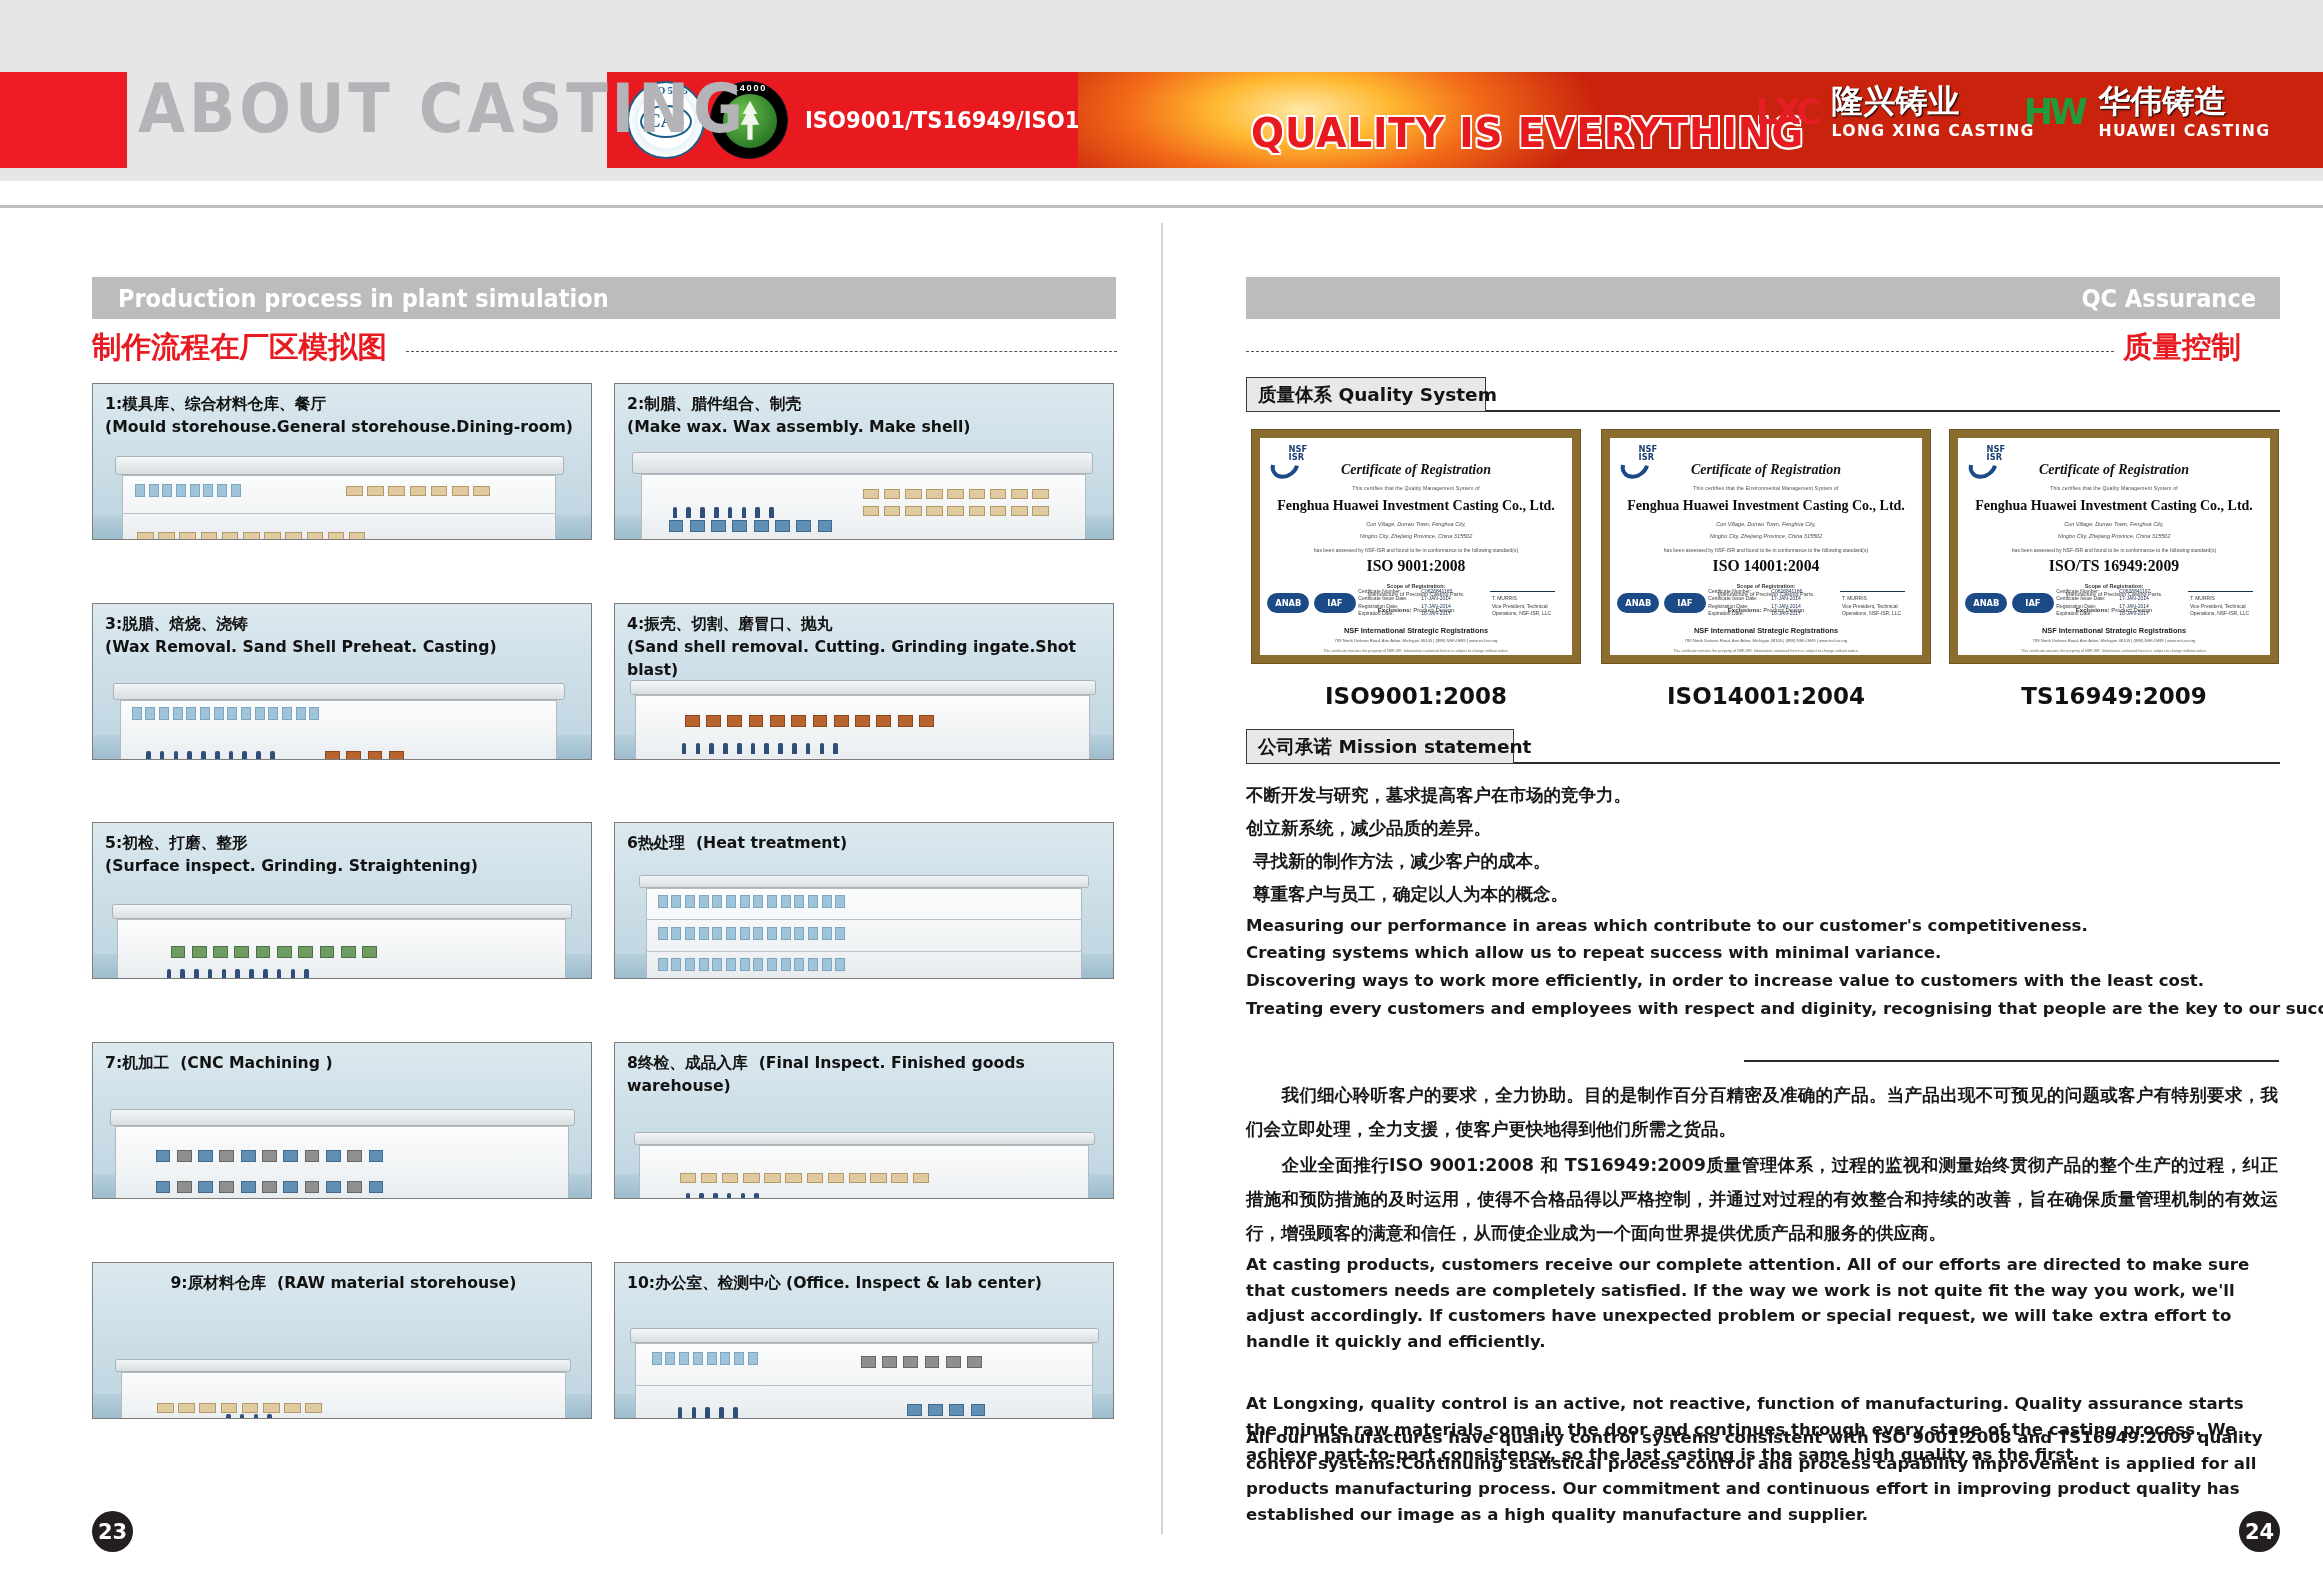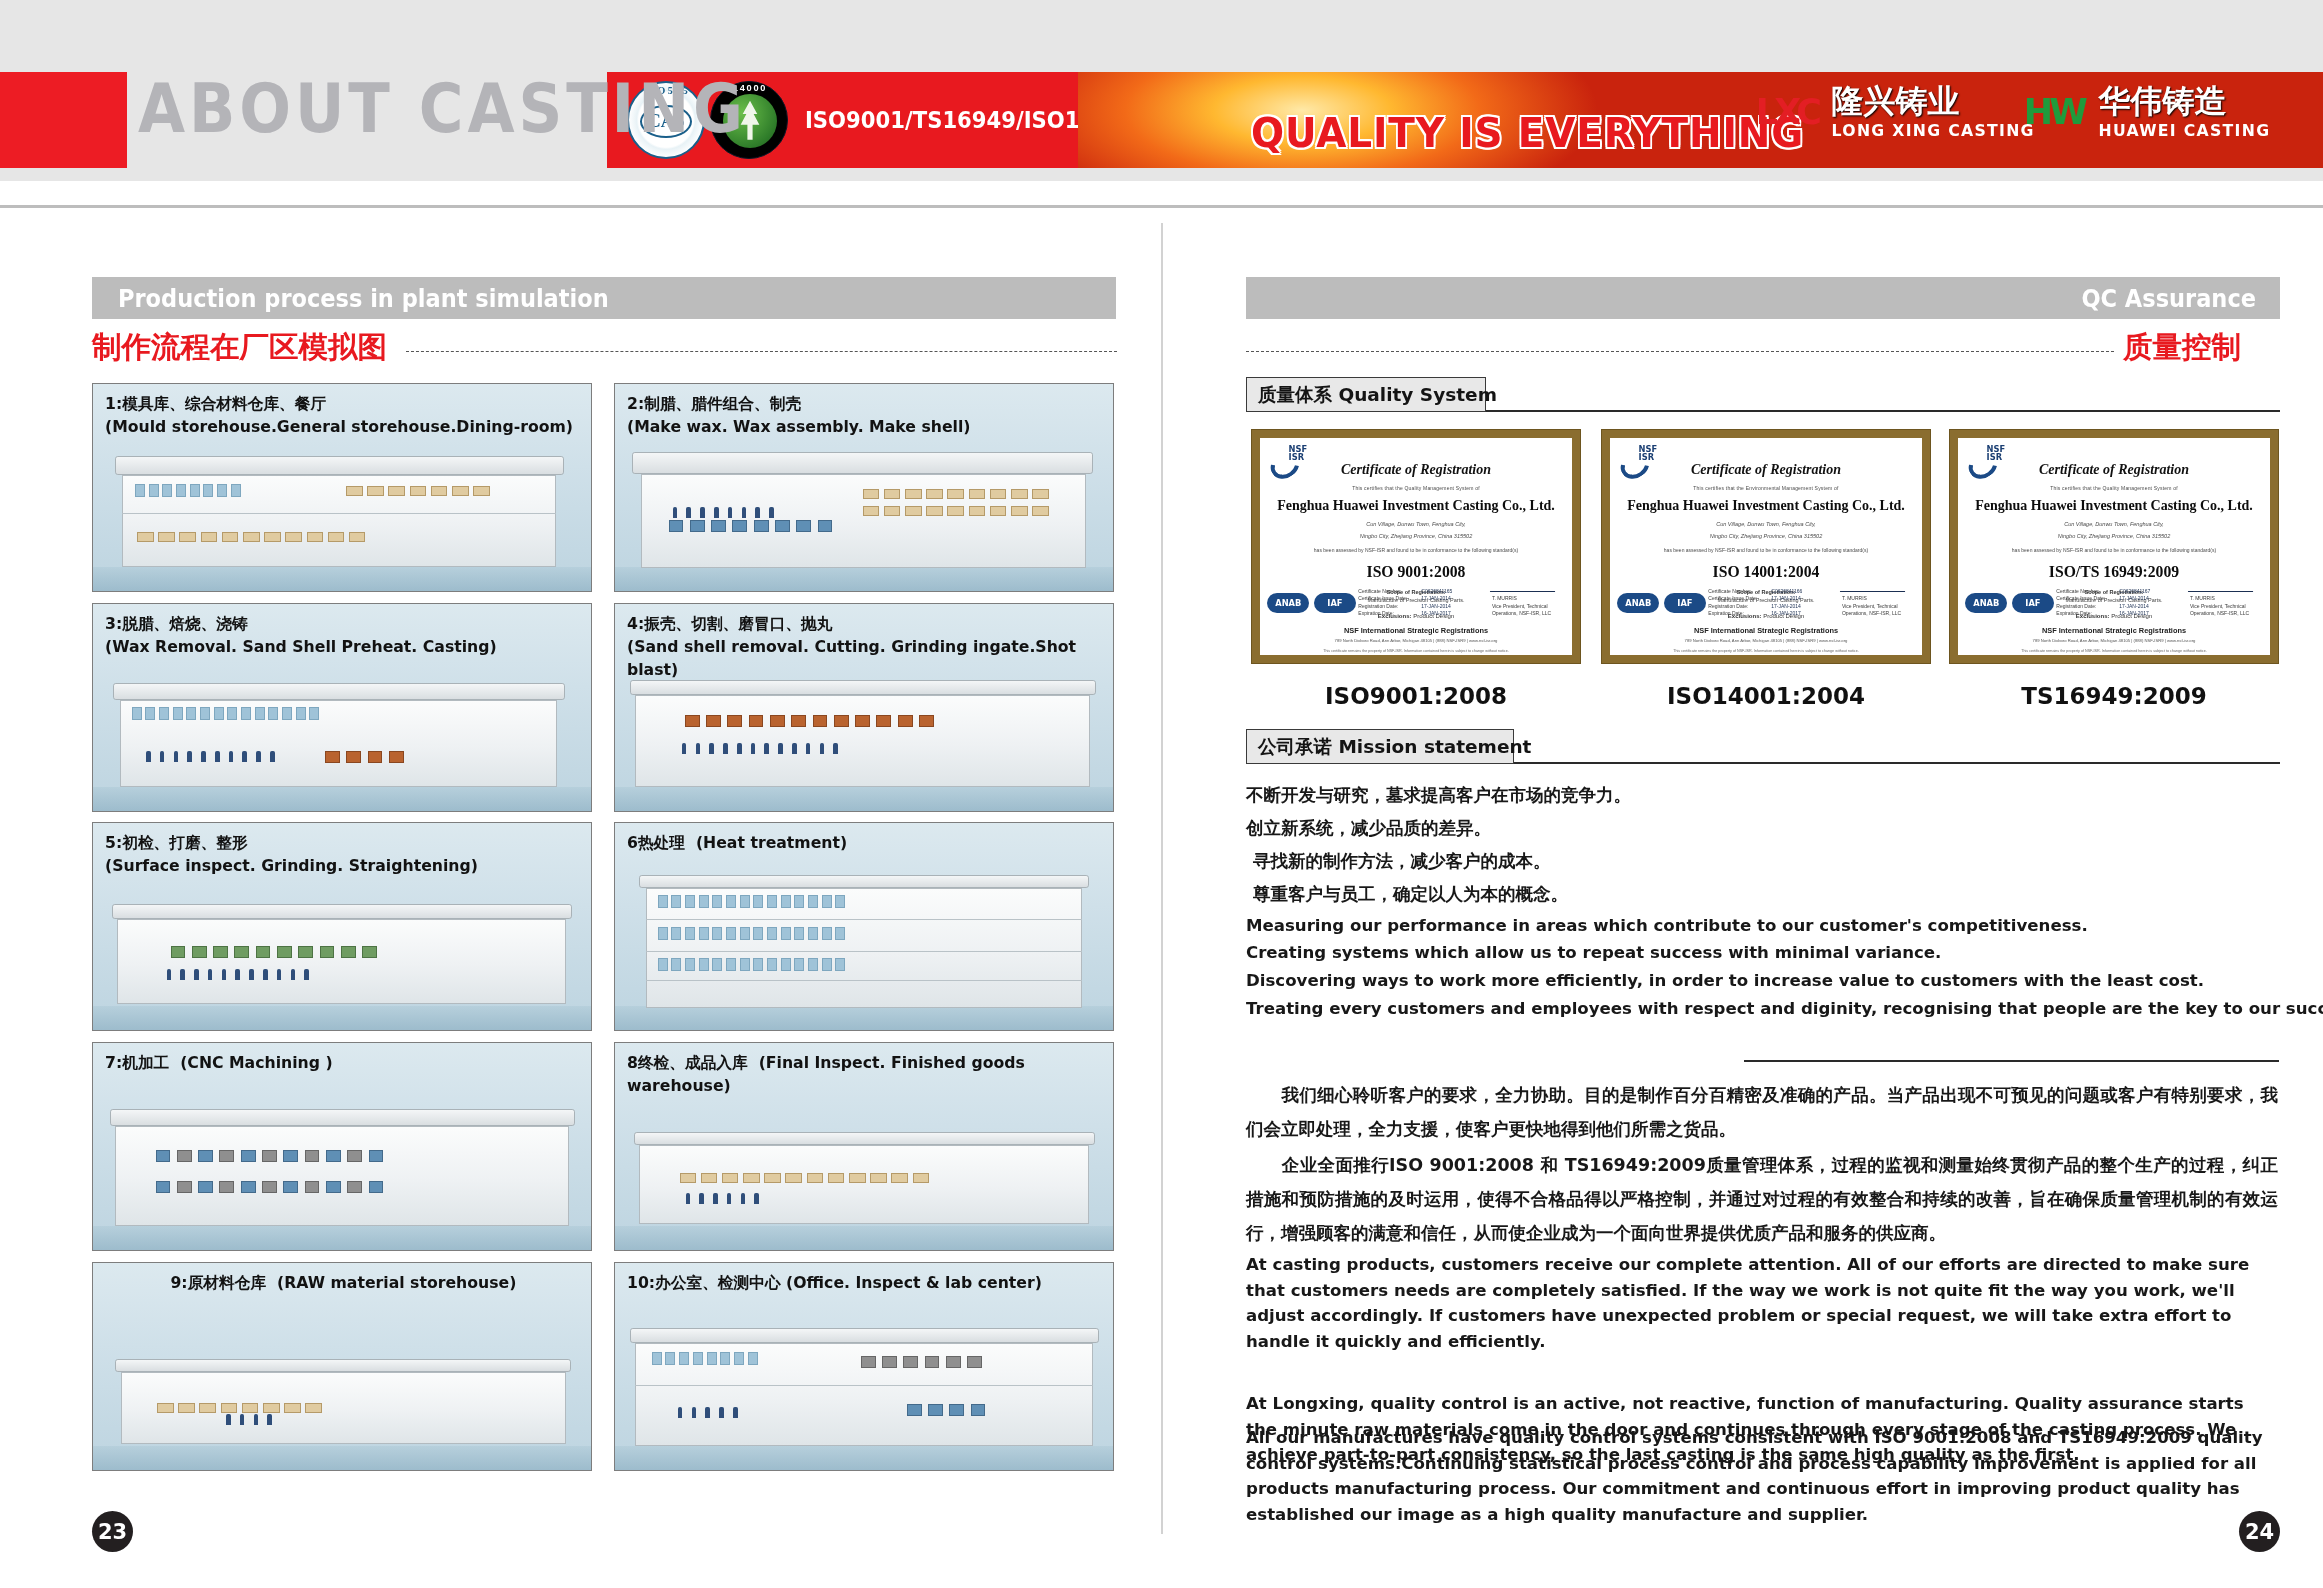--- a/index.html
+++ b/index.html
@@ -157,21 +157,21 @@
   }
   .dash-rule {
     position: absolute; height: 0; border-top: 1.8px dashed #555;
   }
 
   
   .grid-wrap {
     position: absolute; left: 92px; top: 383px; width: 1024px; height: 1098px;
   }
   .cell {
-    position: absolute; width: 500px; height: 209px;
+    position: absolute; width: 500px; height: 157px;
     border: 1.8px solid #7d7d7d;
     background: linear-gradient(180deg, #dce9ef 0%, #cfe0e9 40%, #bdd4e0 100%);
     overflow: hidden;
     padding-left: 36px;
   }
   .cell .cap {
     position: absolute; left: 12px; top: 9.2px; right: 9.2px;
     font-size: 15.7px; font-weight: bold; color: #121212;
     line-height: 1.45; z-index: 3;
     font-family: "DejaVu Sans", sans-serif;
@@ -259,21 +259,21 @@
     letter-spacing: 0.2px;
   }
   .c-company {
     text-align: center; font-size: 14px; font-weight: bold; color: #0d0d0d;
     margin-top: 7.4px; font-family: "Liberation Serif", serif;
   }
   .c-addr { text-align: center; font-size: 5.5px; color: #4a4a4a; margin-top: 6.5px; font-style: italic; }
   .c-assessed { text-align: center; font-size: 5px; color: #4a4a4a; margin-top: 8.3px; }
   .c-std {
     text-align: center; font-size: 15.7px; font-weight: bold; color: #0d0d0d;
-    margin-top: 10px; font-family: "Liberation Serif", serif;
+    margin-top: 4px; font-family: "Liberation Serif", serif;
   }
   .c-scope { text-align: center; font-size: 5.5px; color: #333; margin-top: 7.4px; font-weight: bold; }
   .c-scope2 { text-align: center; font-size: 5.5px; color: #444; margin-top: 1.8px; }
   .c-excl { text-align: center; font-size: 6px; color: #333; margin-top: 10px; }
   .c-badges { position: absolute; left: 7px; bottom: 42px; display: flex; gap: 4.6px; }
   .c-badge {
     width: 42px; height: 20px; border-radius: 10px;
     background: #1b4a86; color: #fff; font-size: 8.3px; font-weight: bold;
     display: flex; align-items: center; justify-content: center;
     font-family: "DejaVu Sans", sans-serif;

